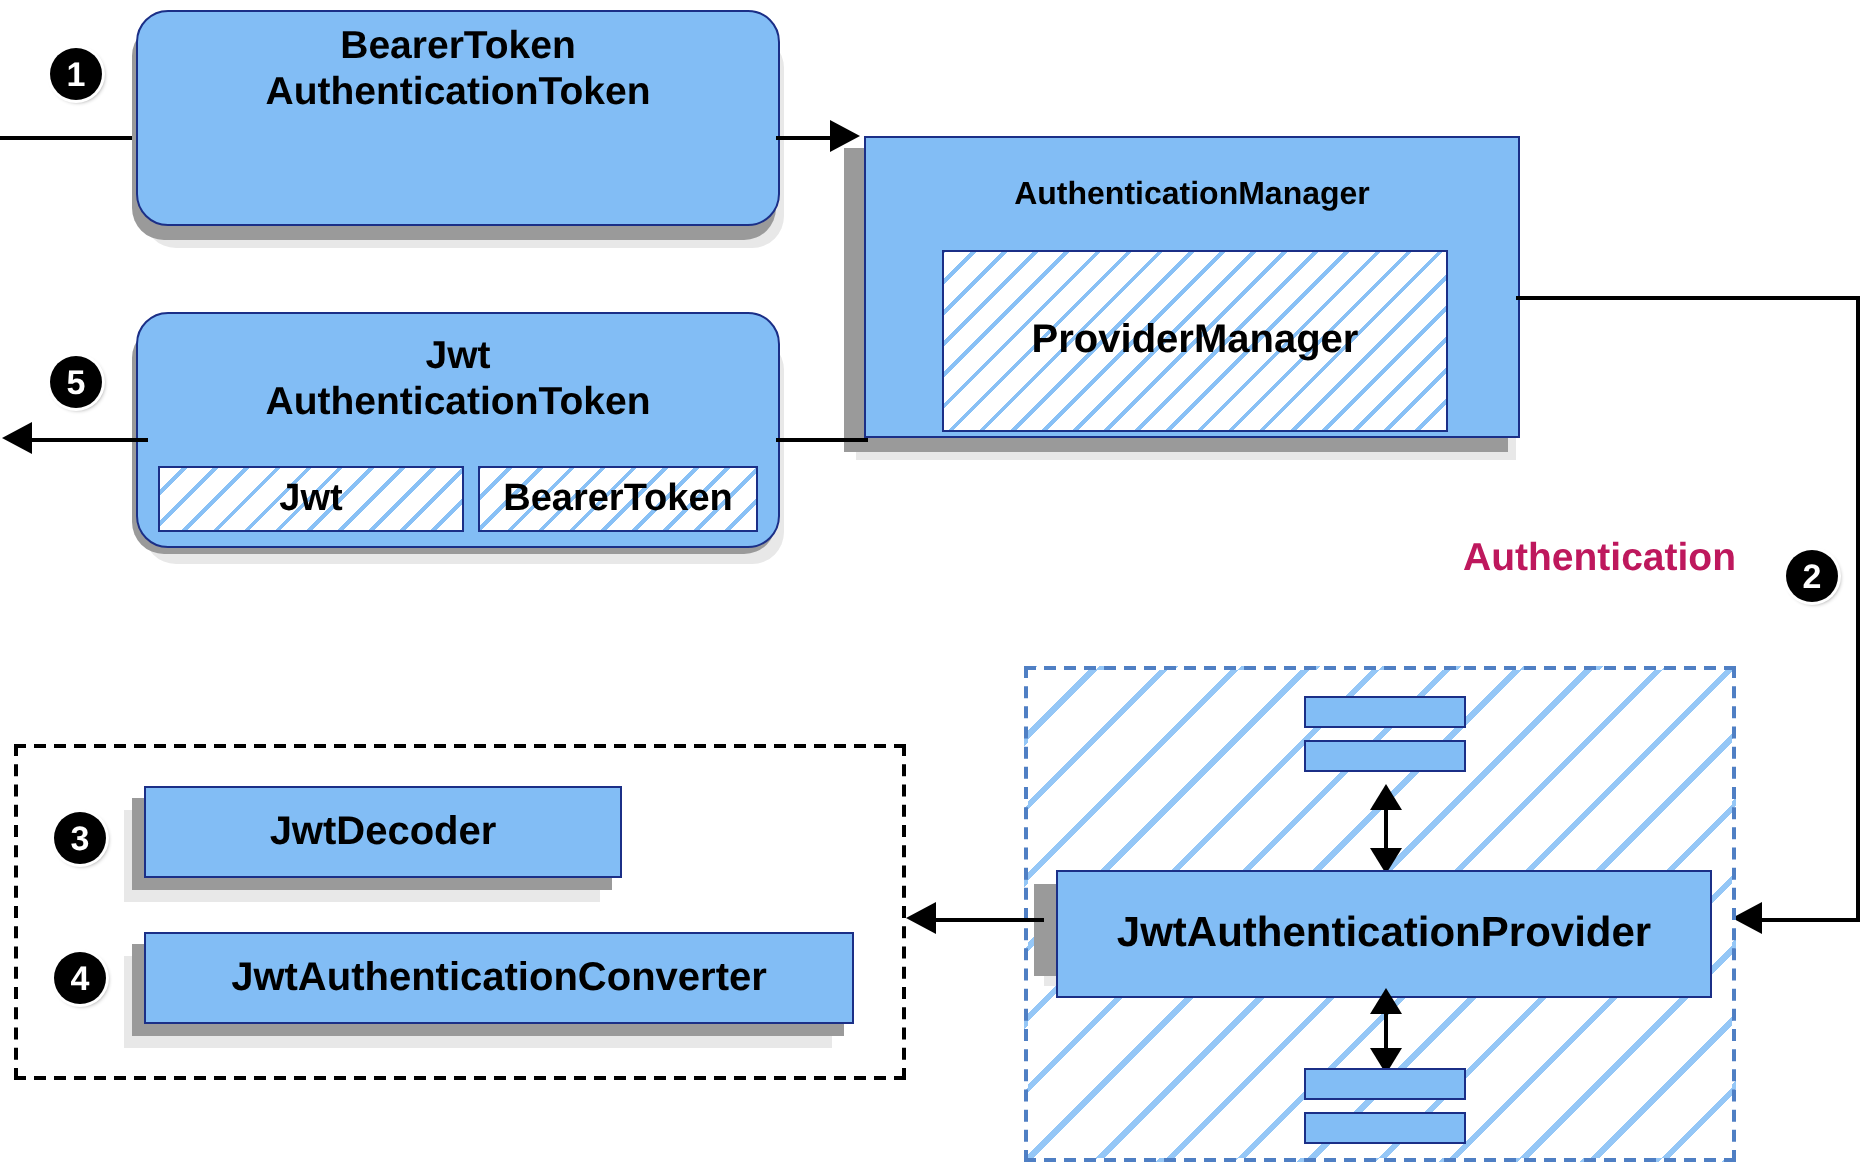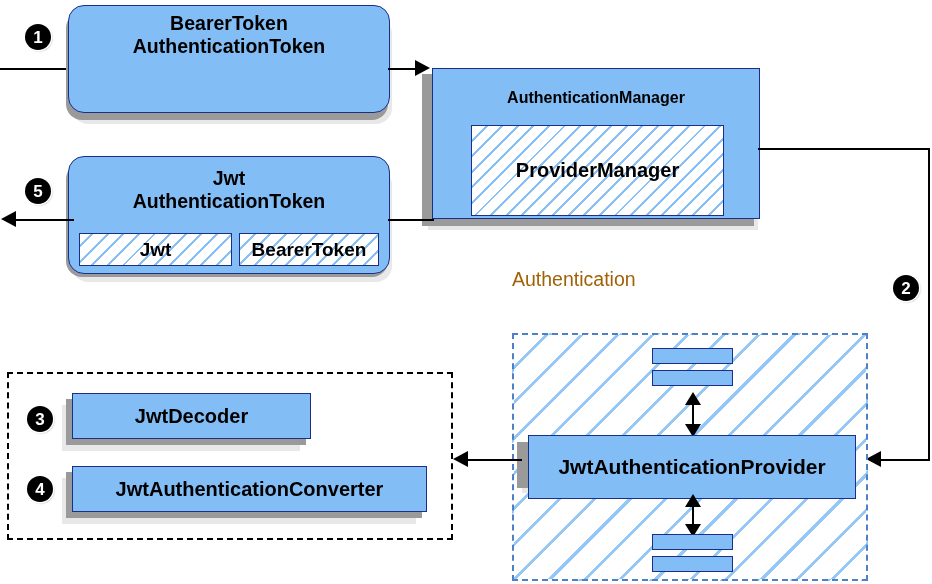--- a/index.html
+++ b/index.html
@@ -137,23 +137,23 @@
     border-bottom: 13px solid #000;
   }
   .arrow-down {
     border-left: 8px solid transparent;
     border-right: 8px solid transparent;
     border-top: 13px solid #000;
   }
 
   .plain-label {
     position: absolute;
-    font-weight: normal;
-    color: #a16207;
-    text-align: left;
+    font-weight: bold;
+    color: #be185d;
+    text-align: right;
     line-height: 1.15;
   }
 
   .small-bar {
     position: absolute;
     background: #82bdf5;
     border: 1.5px solid #1b2f87;
     box-sizing: border-box;
   }
 </style>

